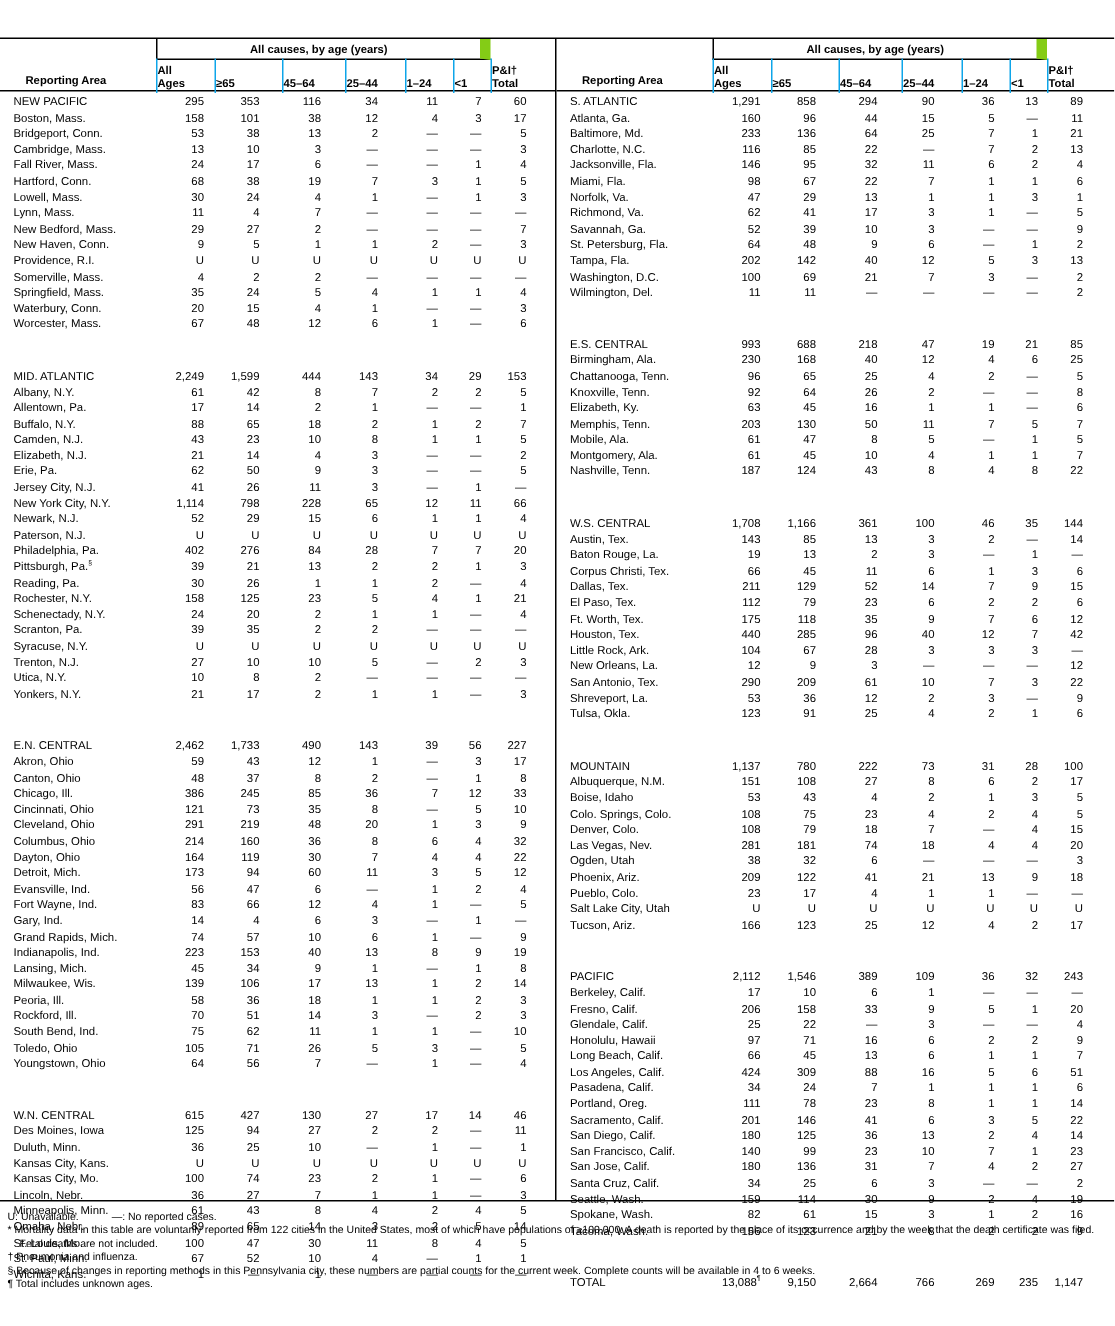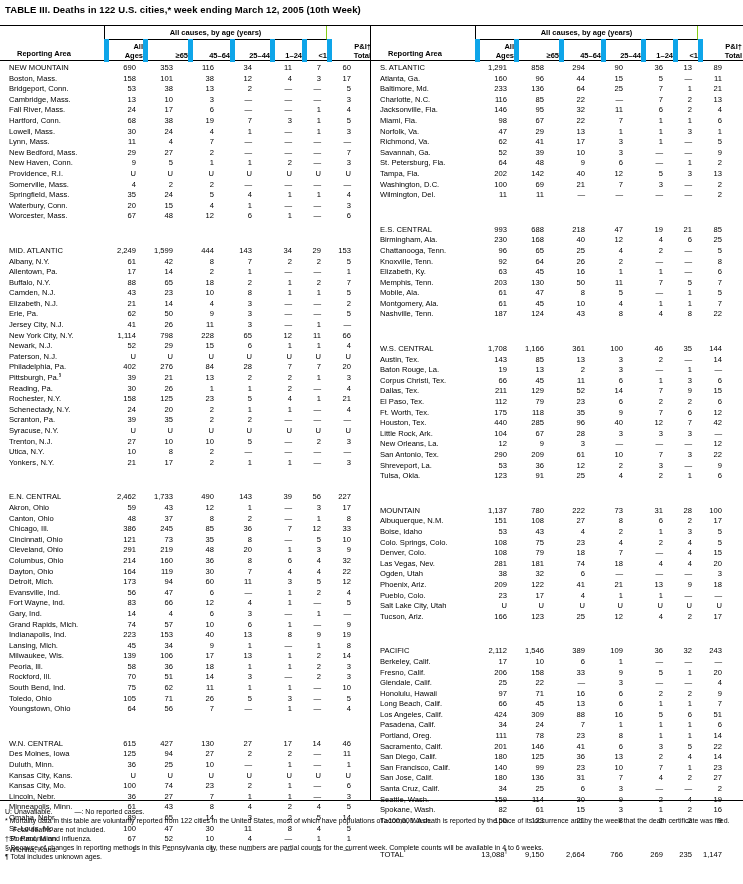--- a/index.html
+++ b/index.html
@@ -17,30 +17,30 @@
     border-top:1.5px solid #000; border-bottom:1.5px solid #000;
     display:flex; box-sizing:border-box;
   }
   .panel { width:371px; height:100%; box-sizing:border-box; }
   .panel.left  { border-right:1px solid #000; }
   .panel.right { width:372px; }
 
   .phead { border-bottom:1.5px solid #000; }
   .span-row { display:grid; grid-template-columns:104px 223px 44px; height:13px; }
   .span-cell {
-    border-left:1px solid #000; border-right:1px solid #84cc16; border-bottom:1px solid #000;
+    border-left:1px solid #000; border-right:7px solid #84cc16; border-bottom:1px solid #000;
     text-align:center; font-size:7.5px; font-weight:bold; line-height:13px; white-space:nowrap;
   }
   .cols-row {
     display:grid; grid-template-columns:104px 39px 45px 42px 40px 32px 25px 44px;
     height:21px; font-size:7.5px; font-weight:bold;
   }
   .colh {
-    border-left:5px solid #0ea5e9; height:100%;
-    display:flex; flex-direction:column; justify-content:flex-end; align-items:flex-end;
+    border-left:1px solid #0ea5e9; height:100%;
+    display:flex; flex-direction:column; justify-content:flex-end; align-items:flex-start;
     line-height:8.5px; padding-bottom:2px; text-align:center; white-space:nowrap;
   }
   .colh.area {
     border-left:none; align-items:flex-start; padding-left:17px; box-sizing:border-box;
   }
 
   .pbody { padding-top:2px; }
   .group:not(:first-child) { margin-top:24px; }
   .row {
     display:grid; grid-template-columns:104px 39px 45px 42px 40px 32px 25px 44px;
@@ -63,21 +63,20 @@
     font-size:7px; line-height:9px;
   }
   .fn { padding-left:8px; text-indent:-8px; }
   .fn-gap { margin-left:22px; }
 </style>
 </head>
 <body>
 
 <div class="page">
 
-  <div class="title">TABLE III. Deaths in 122 U.S. cities,* week ending March 12, 2005 (10th Week)</div>
 
   <div class="table-wrap">
 
     <div class="panel left">
       <div class="phead">
         <div class="span-row">
           <span></span>
           <span class="span-cell">All causes, by age (years)</span>
           <span></span>
         </div>
@@ -104,22 +103,22 @@
             </span>
           <span class="colh">
               <span>P&amp;I†</span>
               <span>Total</span>
             </span>
         </div>
       </div>
       <div class="pbody">
           <div class="group">
             <div class="row">
-              <span class="cell area">NEW MOUNTAIN</span>
-              <span class="cell num">690</span>
+              <span class="cell area">NEW PACIFIC</span>
+              <span class="cell num">295</span>
               <span class="cell num">353</span>
               <span class="cell num">116</span>
               <span class="cell num">34</span>
               <span class="cell num">11</span>
               <span class="cell num">7</span>
               <span class="cell num">60</span>
             </div>
             <div class="row">
               <span class="cell area">Boston, Mass.</span>
               <span class="cell num">158</span>

